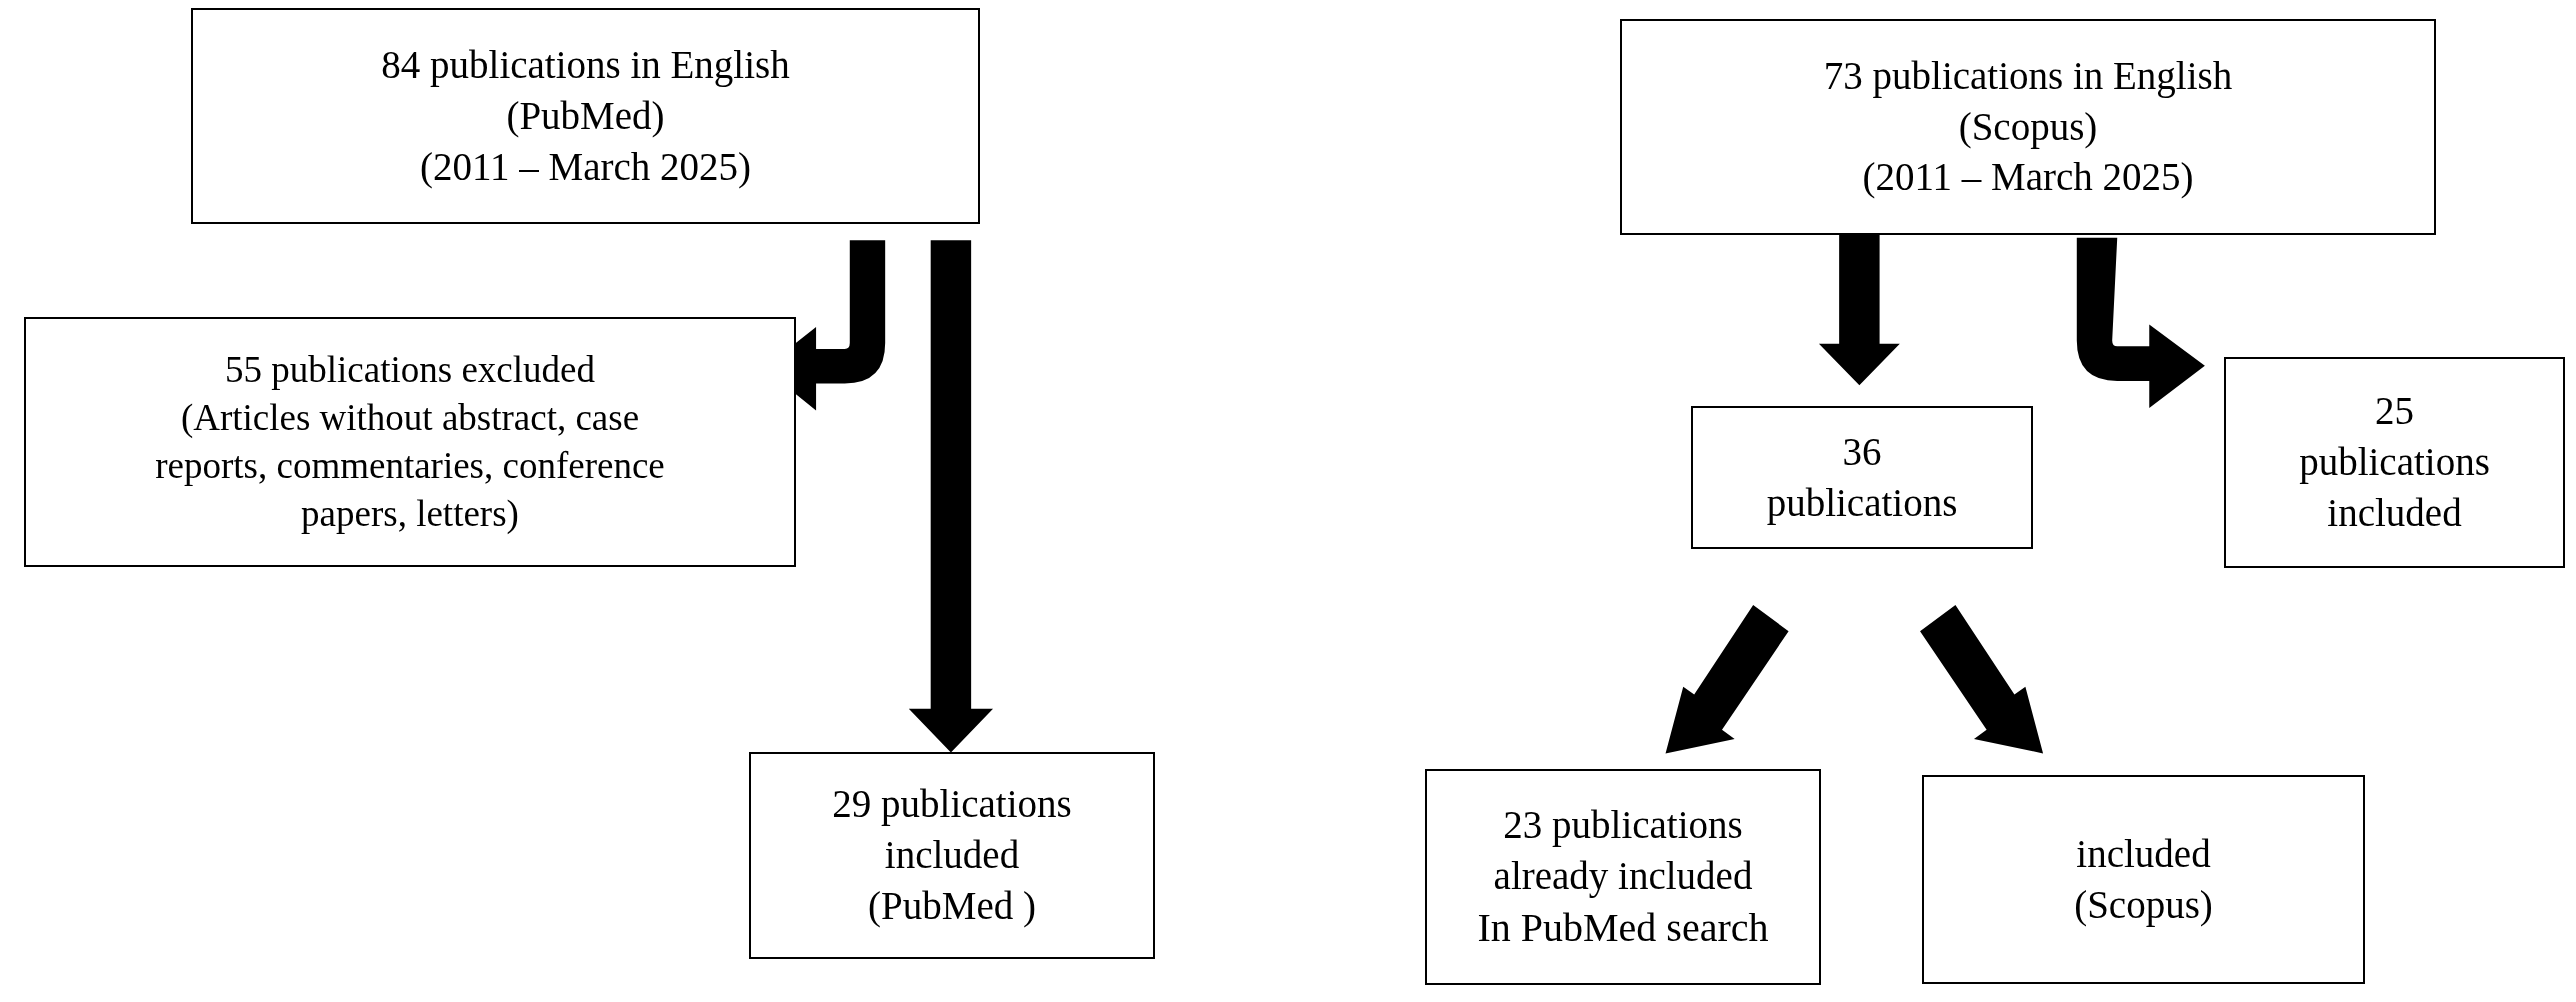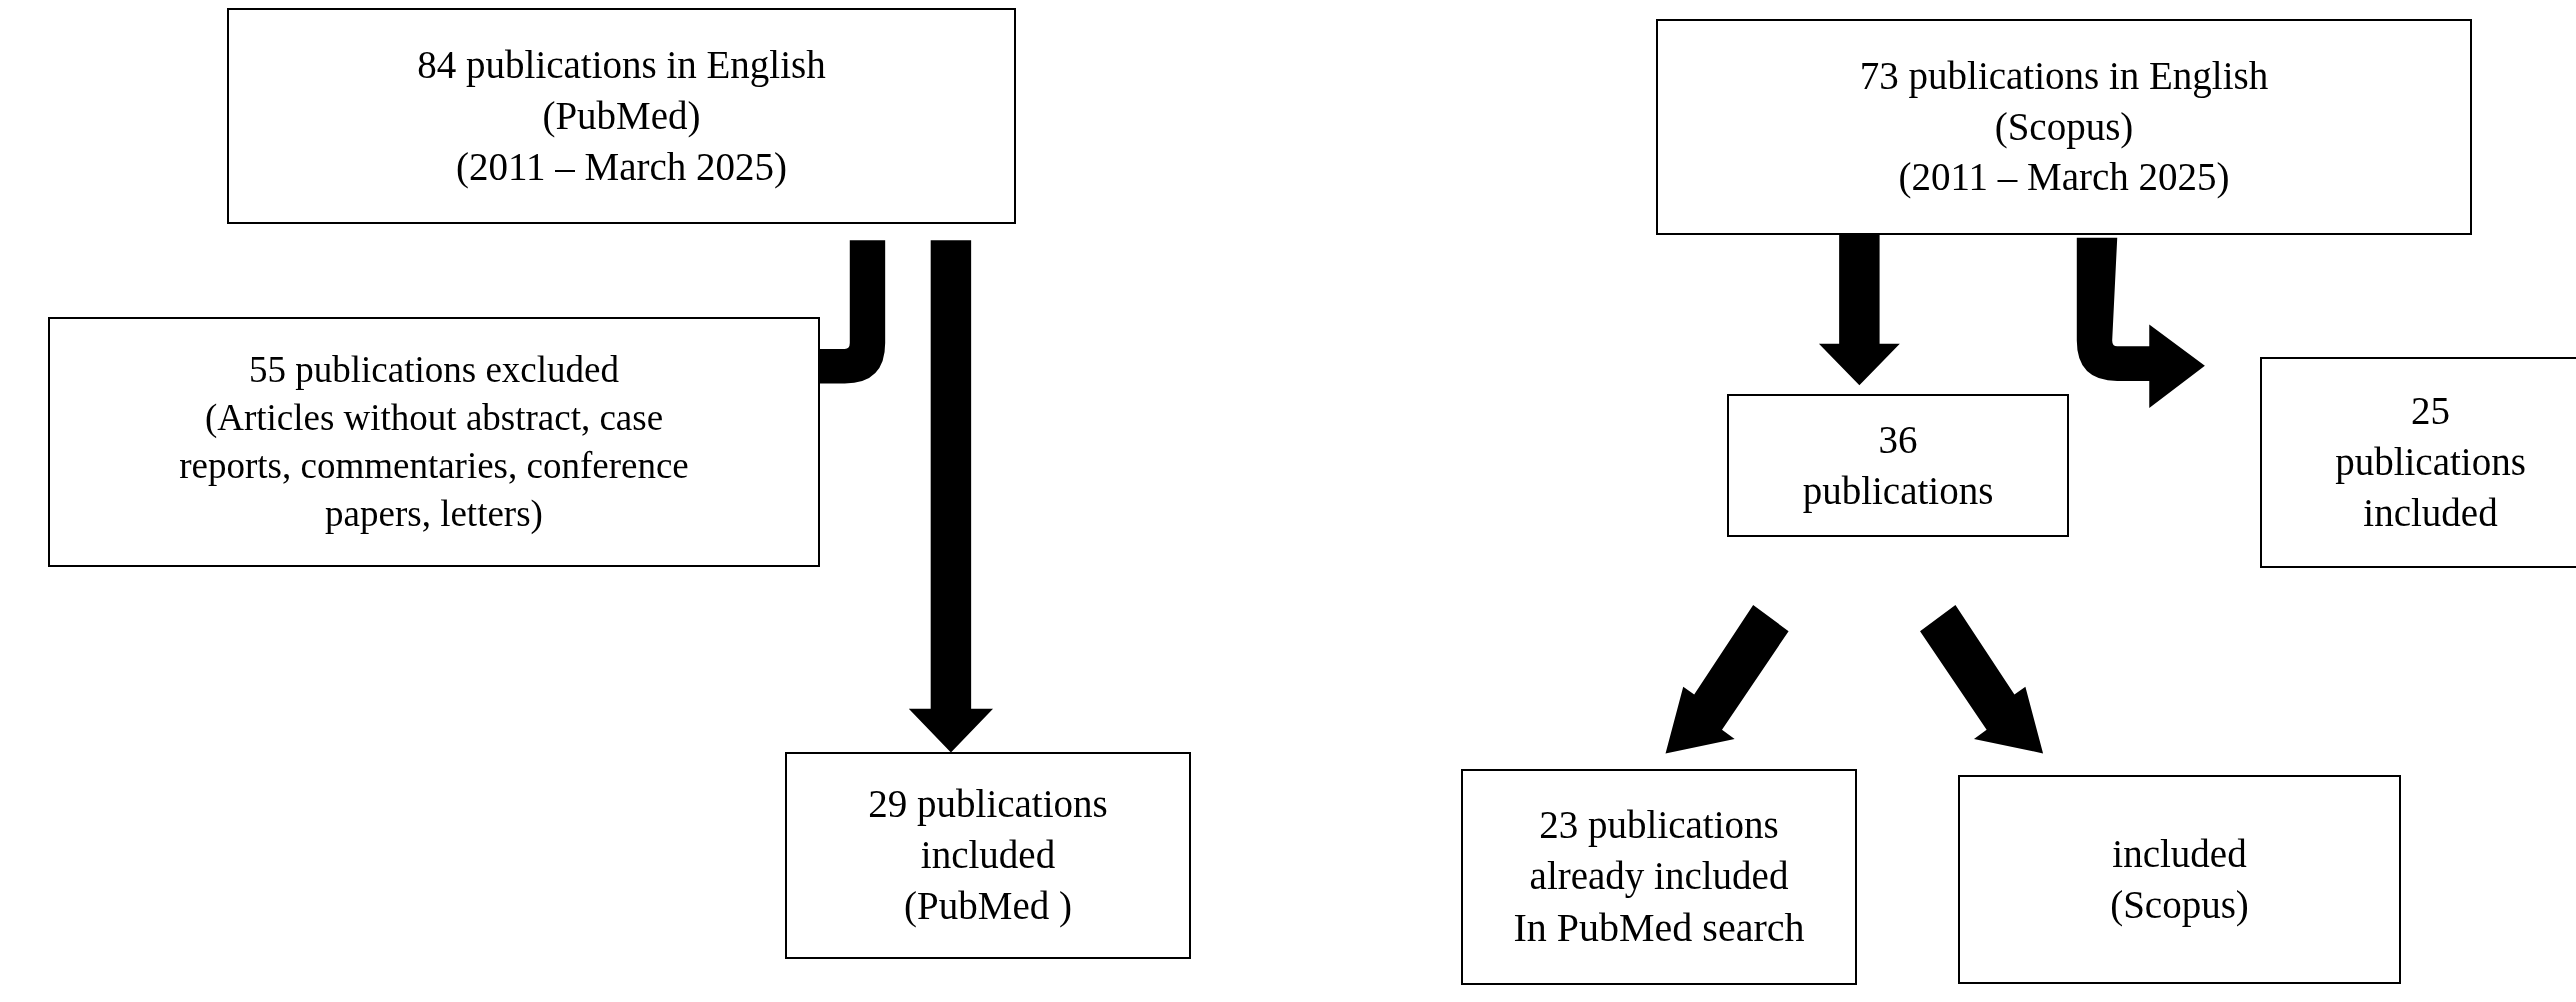--- a/index.html
+++ b/index.html
@@ -21,21 +21,20 @@
     box-sizing: border-box;
     border: 2.5px solid #000000;
     background: #ffffff;
     display: flex;
     flex-direction: column;
     align-items: center;
     justify-content: center;
     text-align: center;
     line-height: 1.30;
     padding: 3.4px 8.4px;
-    margin-left: 36px;
   }
   .node .line {
     display: block;
     white-space: nowrap;
   }
   .fs-big   { font-size: 39px; }
   .fs-med   { font-size: 37px; }
   .fs-small { font-size: 40px; }
 
   .arrow-layer {
@@ -118,40 +117,40 @@
                Z"></path>
     </svg>
   </div>
 
   <div class="node" style="left:191px; top:8.4px; width:789px; height:216px;">
     <span class="line fs-big">84 publications in English</span>
     <span class="line fs-big">(PubMed)</span>
     <span class="line fs-big">(2011 – March 2025)</span>
   </div>
 
-  <div class="node" style="left:12px; top:317px; width:772px; height:250px;">
+  <div class="node" style="left:24px; top:317px; width:772px; height:250px;">
     <span class="line fs-med">55 publications excluded</span>
     <span class="line fs-med">(Articles without abstract, case</span>
     <span class="line fs-med">reports, commentaries, conference</span>
     <span class="line fs-med">papers, letters)</span>
   </div>
 
   <div class="node" style="left:749px; top:752px; width:406px; height:207px;">
     <span class="line fs-big">29 publications</span>
     <span class="line fs-big">included</span>
     <span class="line fs-big">(PubMed )</span>
   </div>
 
   <div class="node" style="left:1620px; top:19px; width:816px; height:216px;">
     <span class="line fs-big">73 publications in English</span>
     <span class="line fs-big">(Scopus)</span>
     <span class="line fs-big">(2011 – March 2025)</span>
   </div>
 
-  <div class="node" style="left:1691px; top:394px; width:342px; height:143px;">
+  <div class="node" style="left:1691px; top:406px; width:342px; height:143px;">
     <span class="line fs-big">36</span>
     <span class="line fs-big">publications</span>
   </div>
 
   <div class="node" style="left:2224px; top:357px; width:341px; height:211px;">
     <span class="line fs-big">25</span>
     <span class="line fs-big">publications</span>
     <span class="line fs-big">included</span>
   </div>
 

